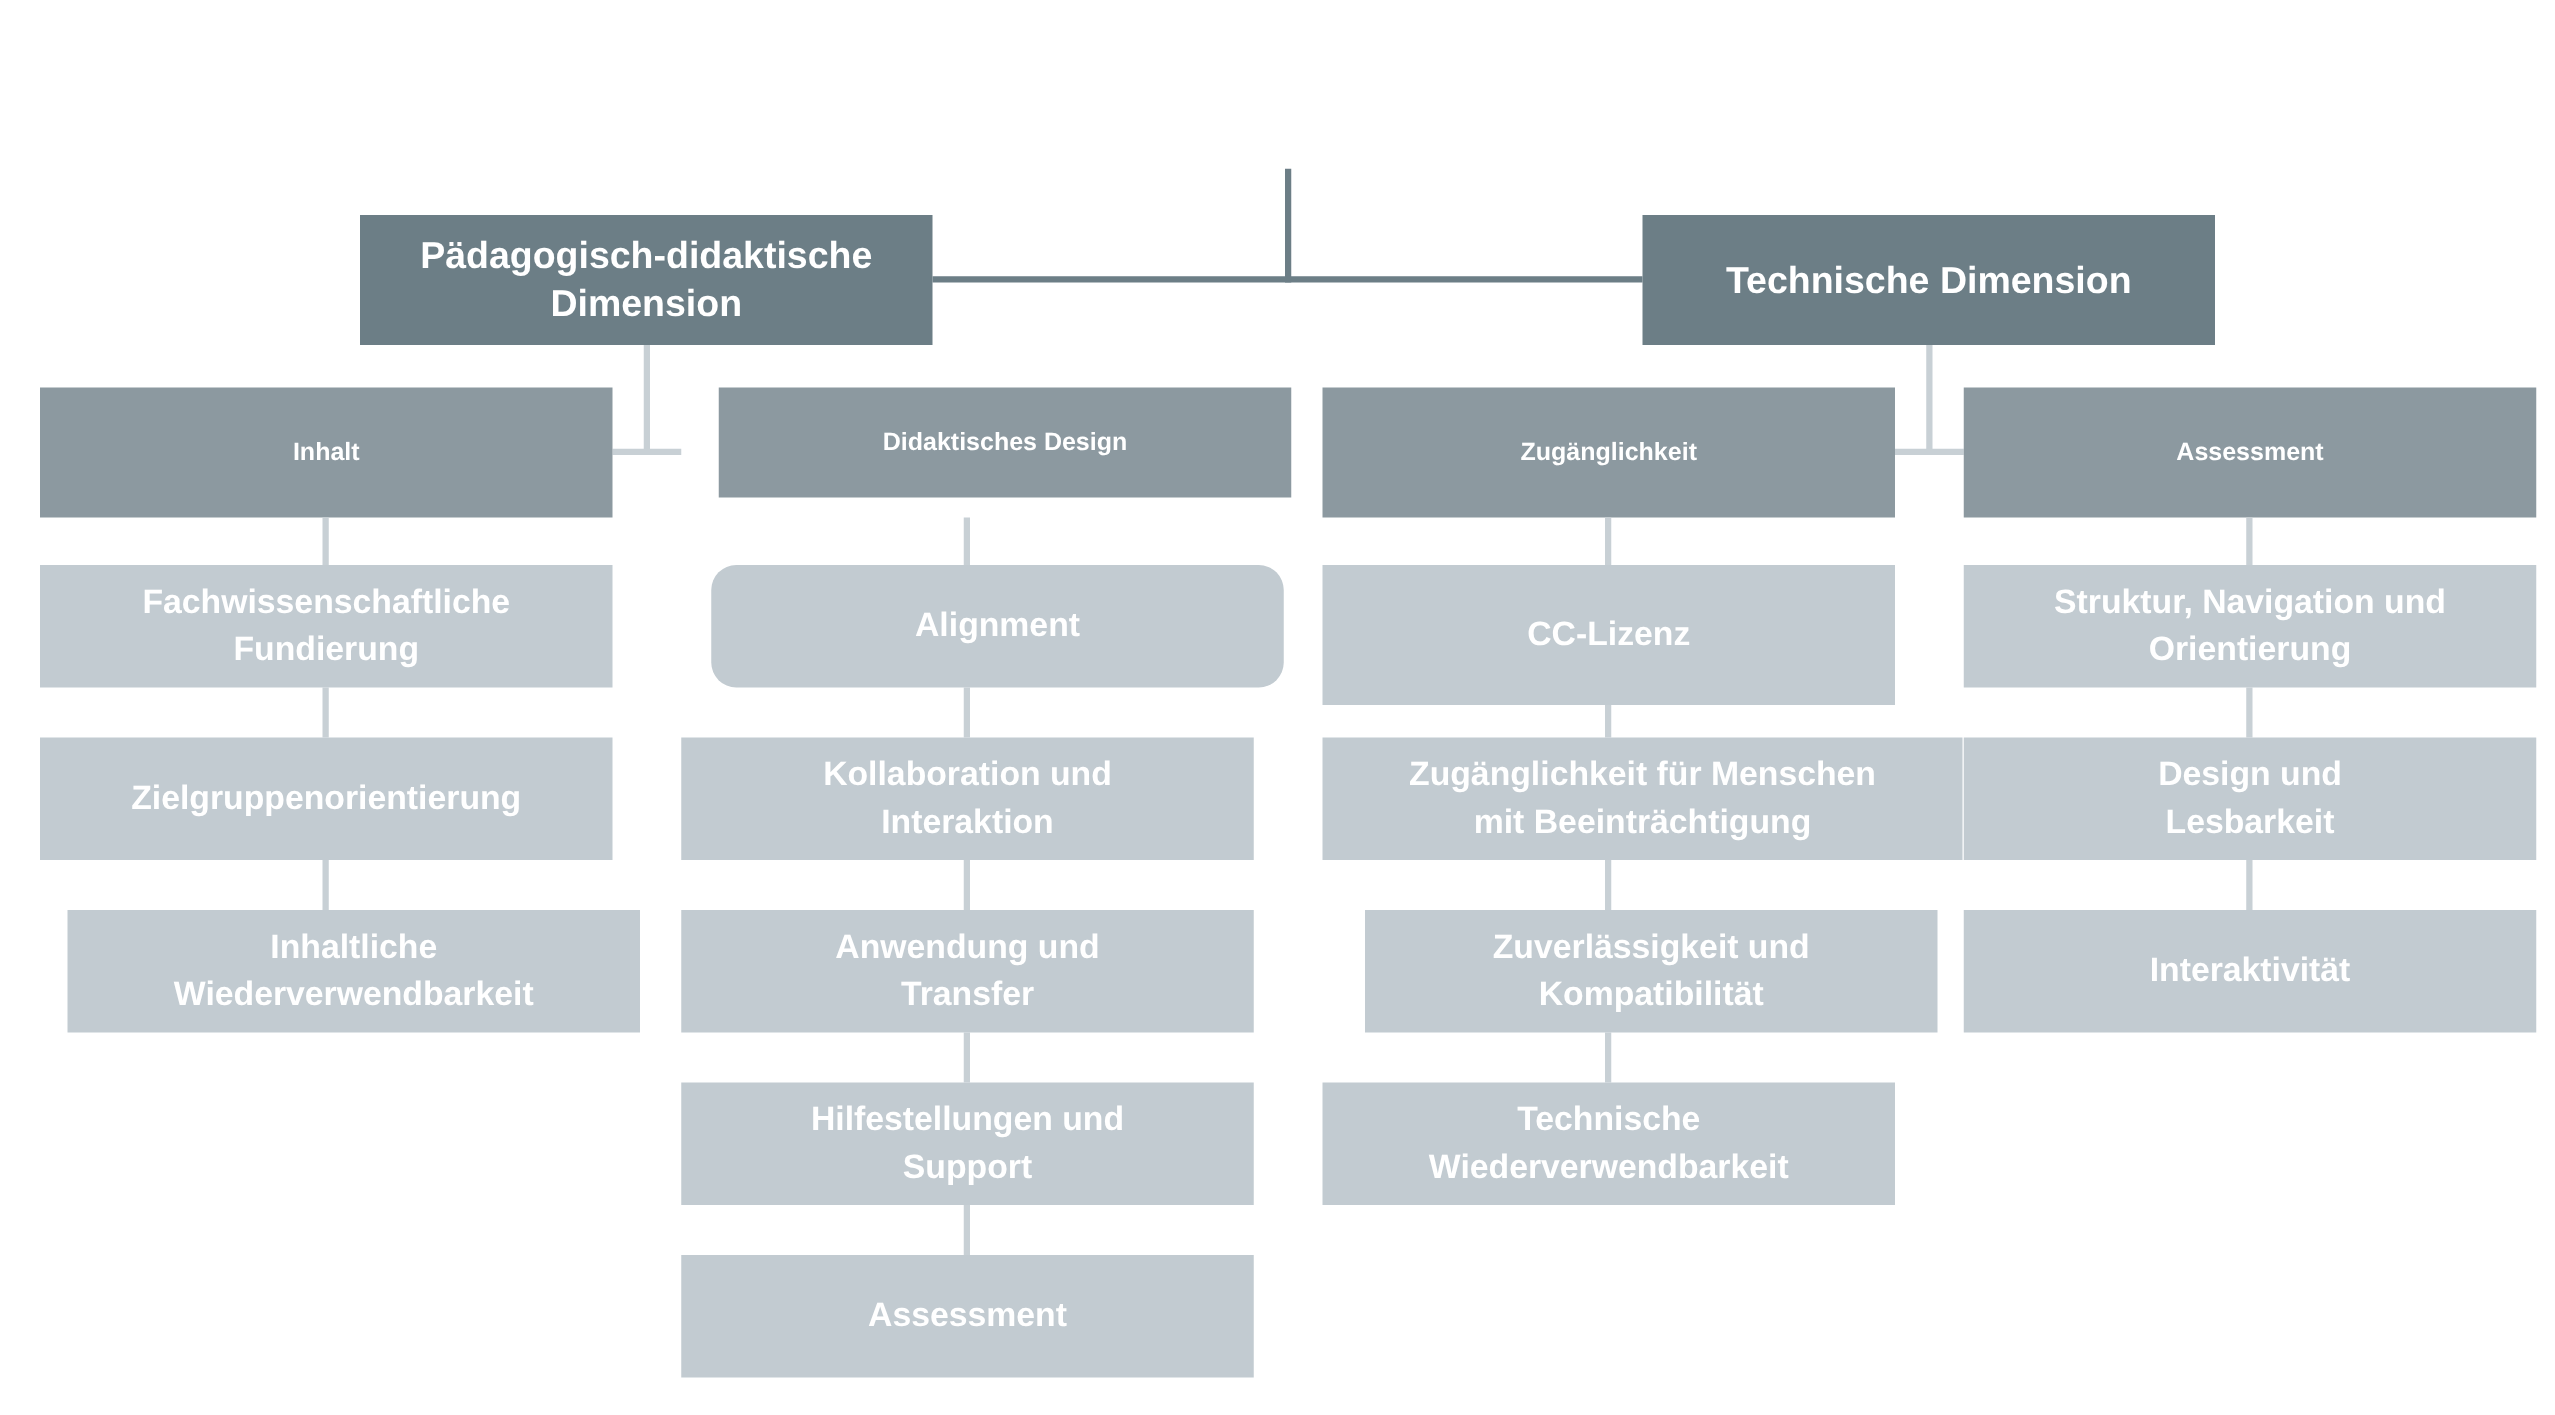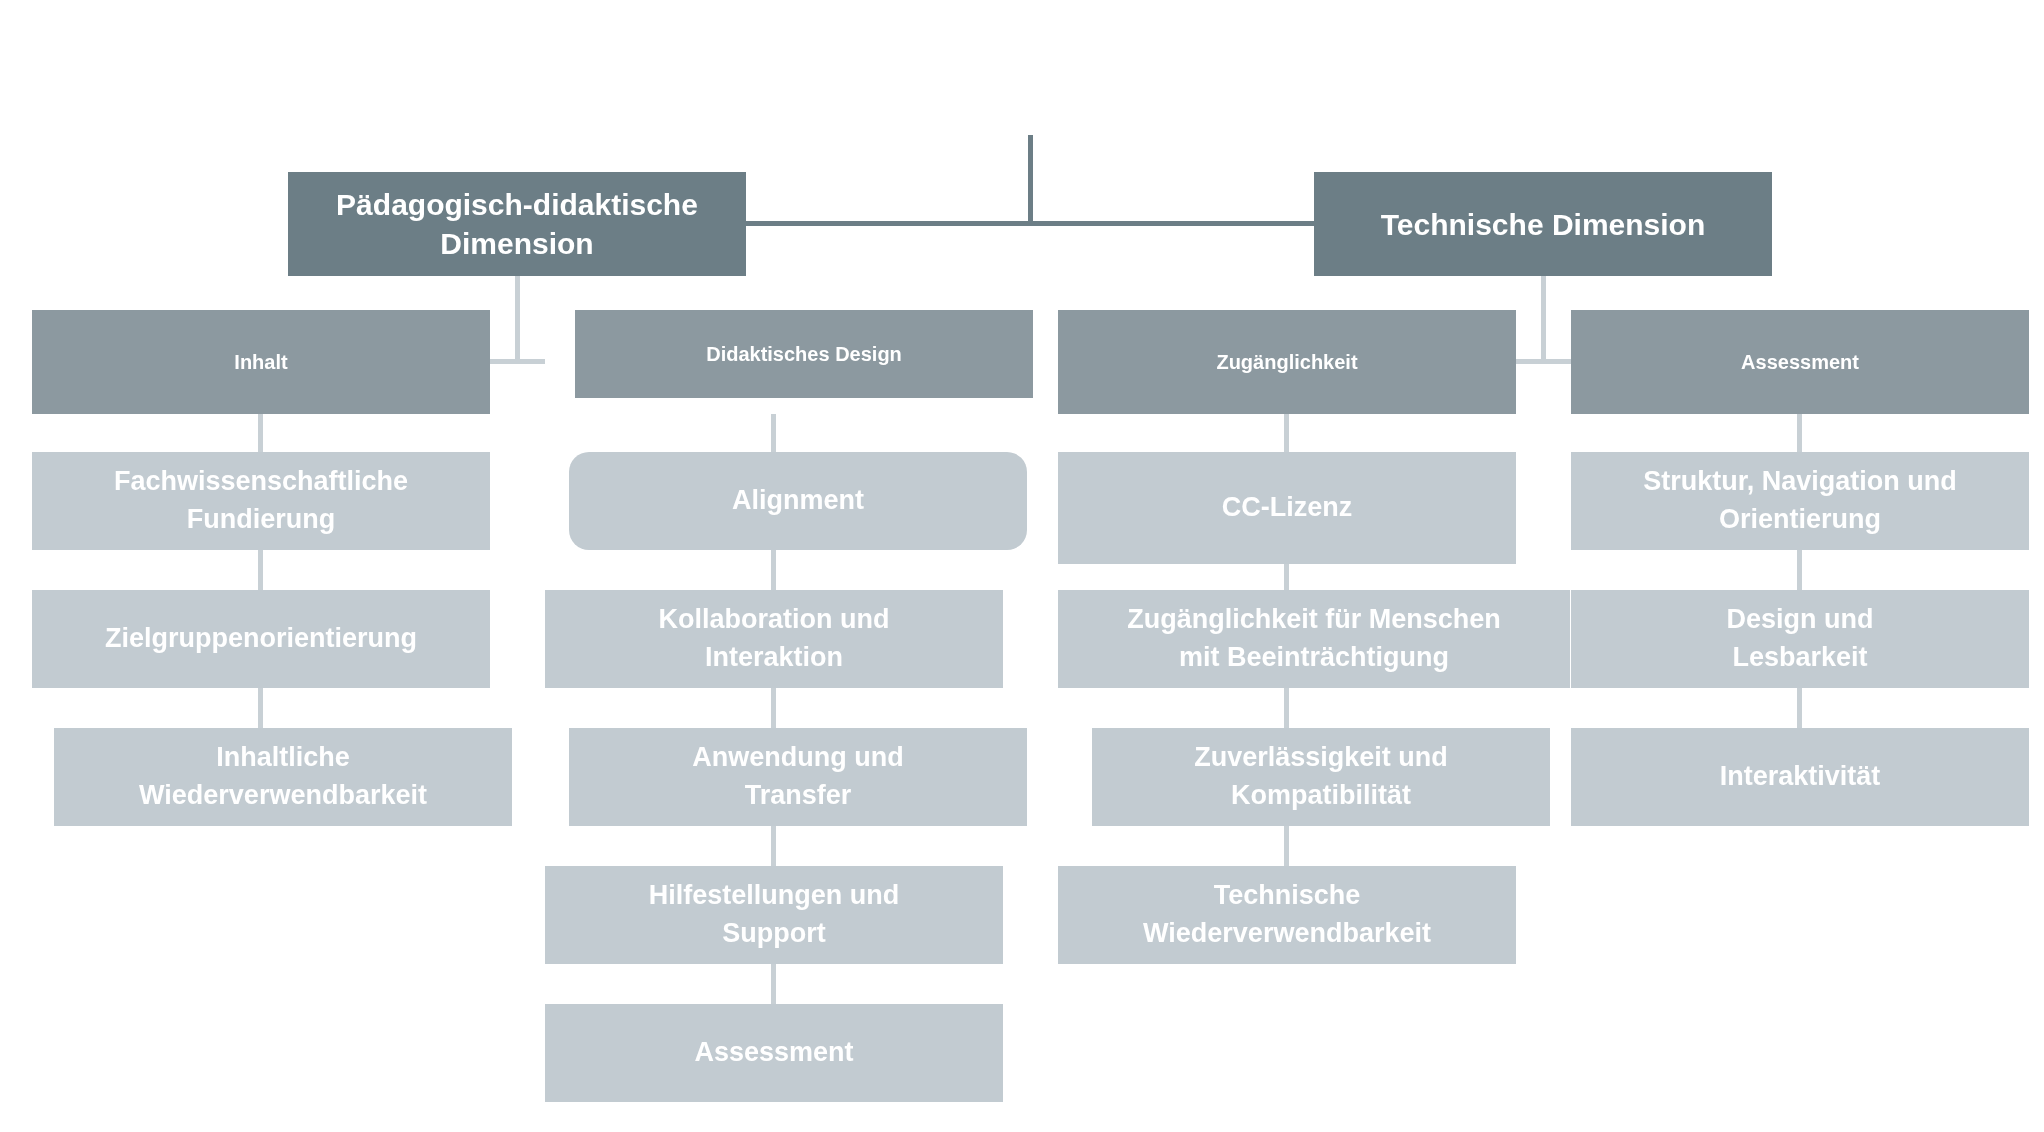--- a/index.html
+++ b/index.html
@@ -79,21 +79,21 @@
 
   <div class="box l4" style="left:32px; top:452px; width:458px; height:98px;">Fachwissenschaftliche
 Fundierung</div>
   <div class="box l4" style="left:32px; top:590px; width:458px; height:98px;">Zielgruppenorientierung</div>
   <div class="box l4" style="left:32px; top:728px; width:458px; height:98px;margin-left:22px;">Inhaltliche
 Wiederverwendbarkeit</div>
 
   <div class="box l4" style="left:569px; top:452px; width:458px; height:98px;border-radius:20px;">Alignment</div>
   <div class="box l4" style="left:545px; top:590px; width:458px; height:98px;">Kollaboration und
 Interaktion</div>
-  <div class="box l4" style="left:545px; top:728px; width:458px; height:98px;margin-left:24px;">Anwendung und
+  <div class="box l4" style="left:545px; top:728px; width:458px; height:98px;">Anwendung und
 Transfer</div>
   <div class="box l4" style="left:545px; top:866px; width:458px; height:98px;">Hilfestellungen und
 Support</div>
   <div class="box l4" style="left:545px; top:1004px; width:458px; height:98px;">Assessment</div>
 
   <div class="box l4" style="left:1058px; top:452px; width:458px; height:112px;">CC-Lizenz</div>
   <div class="box l4" style="left:1058px; top:590px; width:512px; height:98px;">Zugänglichkeit für Menschen
 mit Beeinträchtigung</div>
   <div class="box l4" style="left:1092px; top:728px; width:458px; height:98px;">Zuverlässigkeit und
 Kompatibilität</div>

